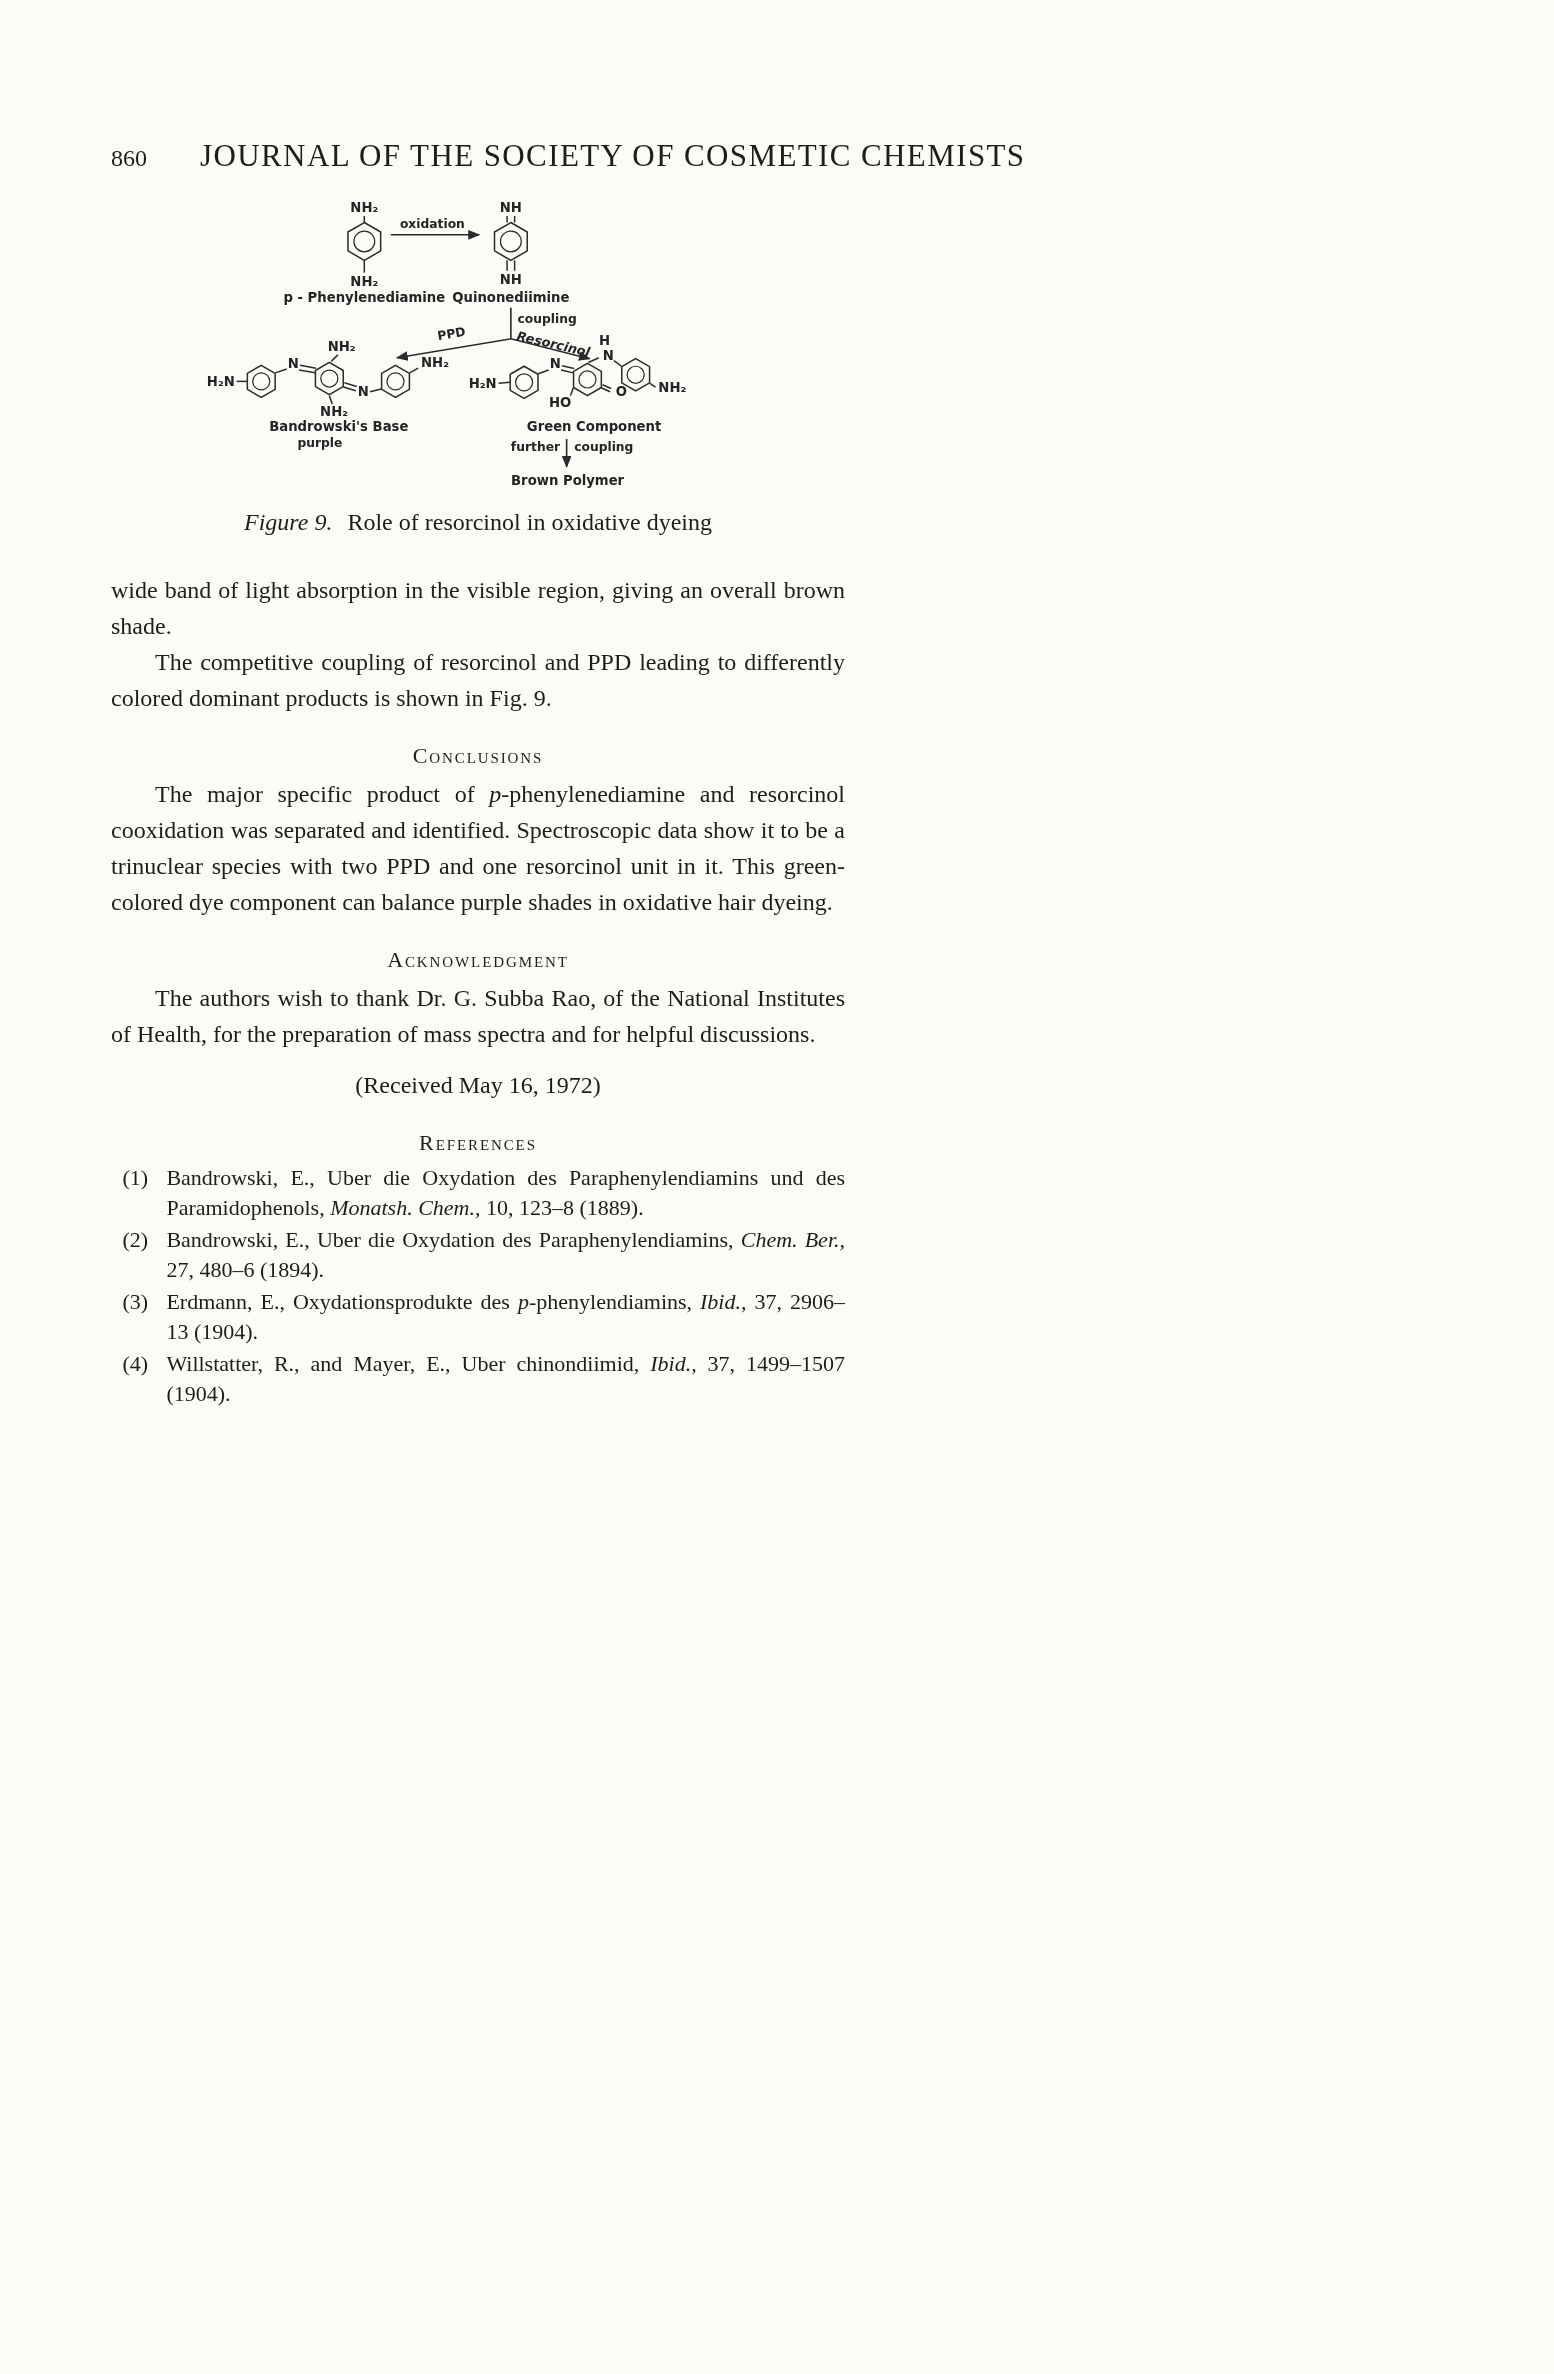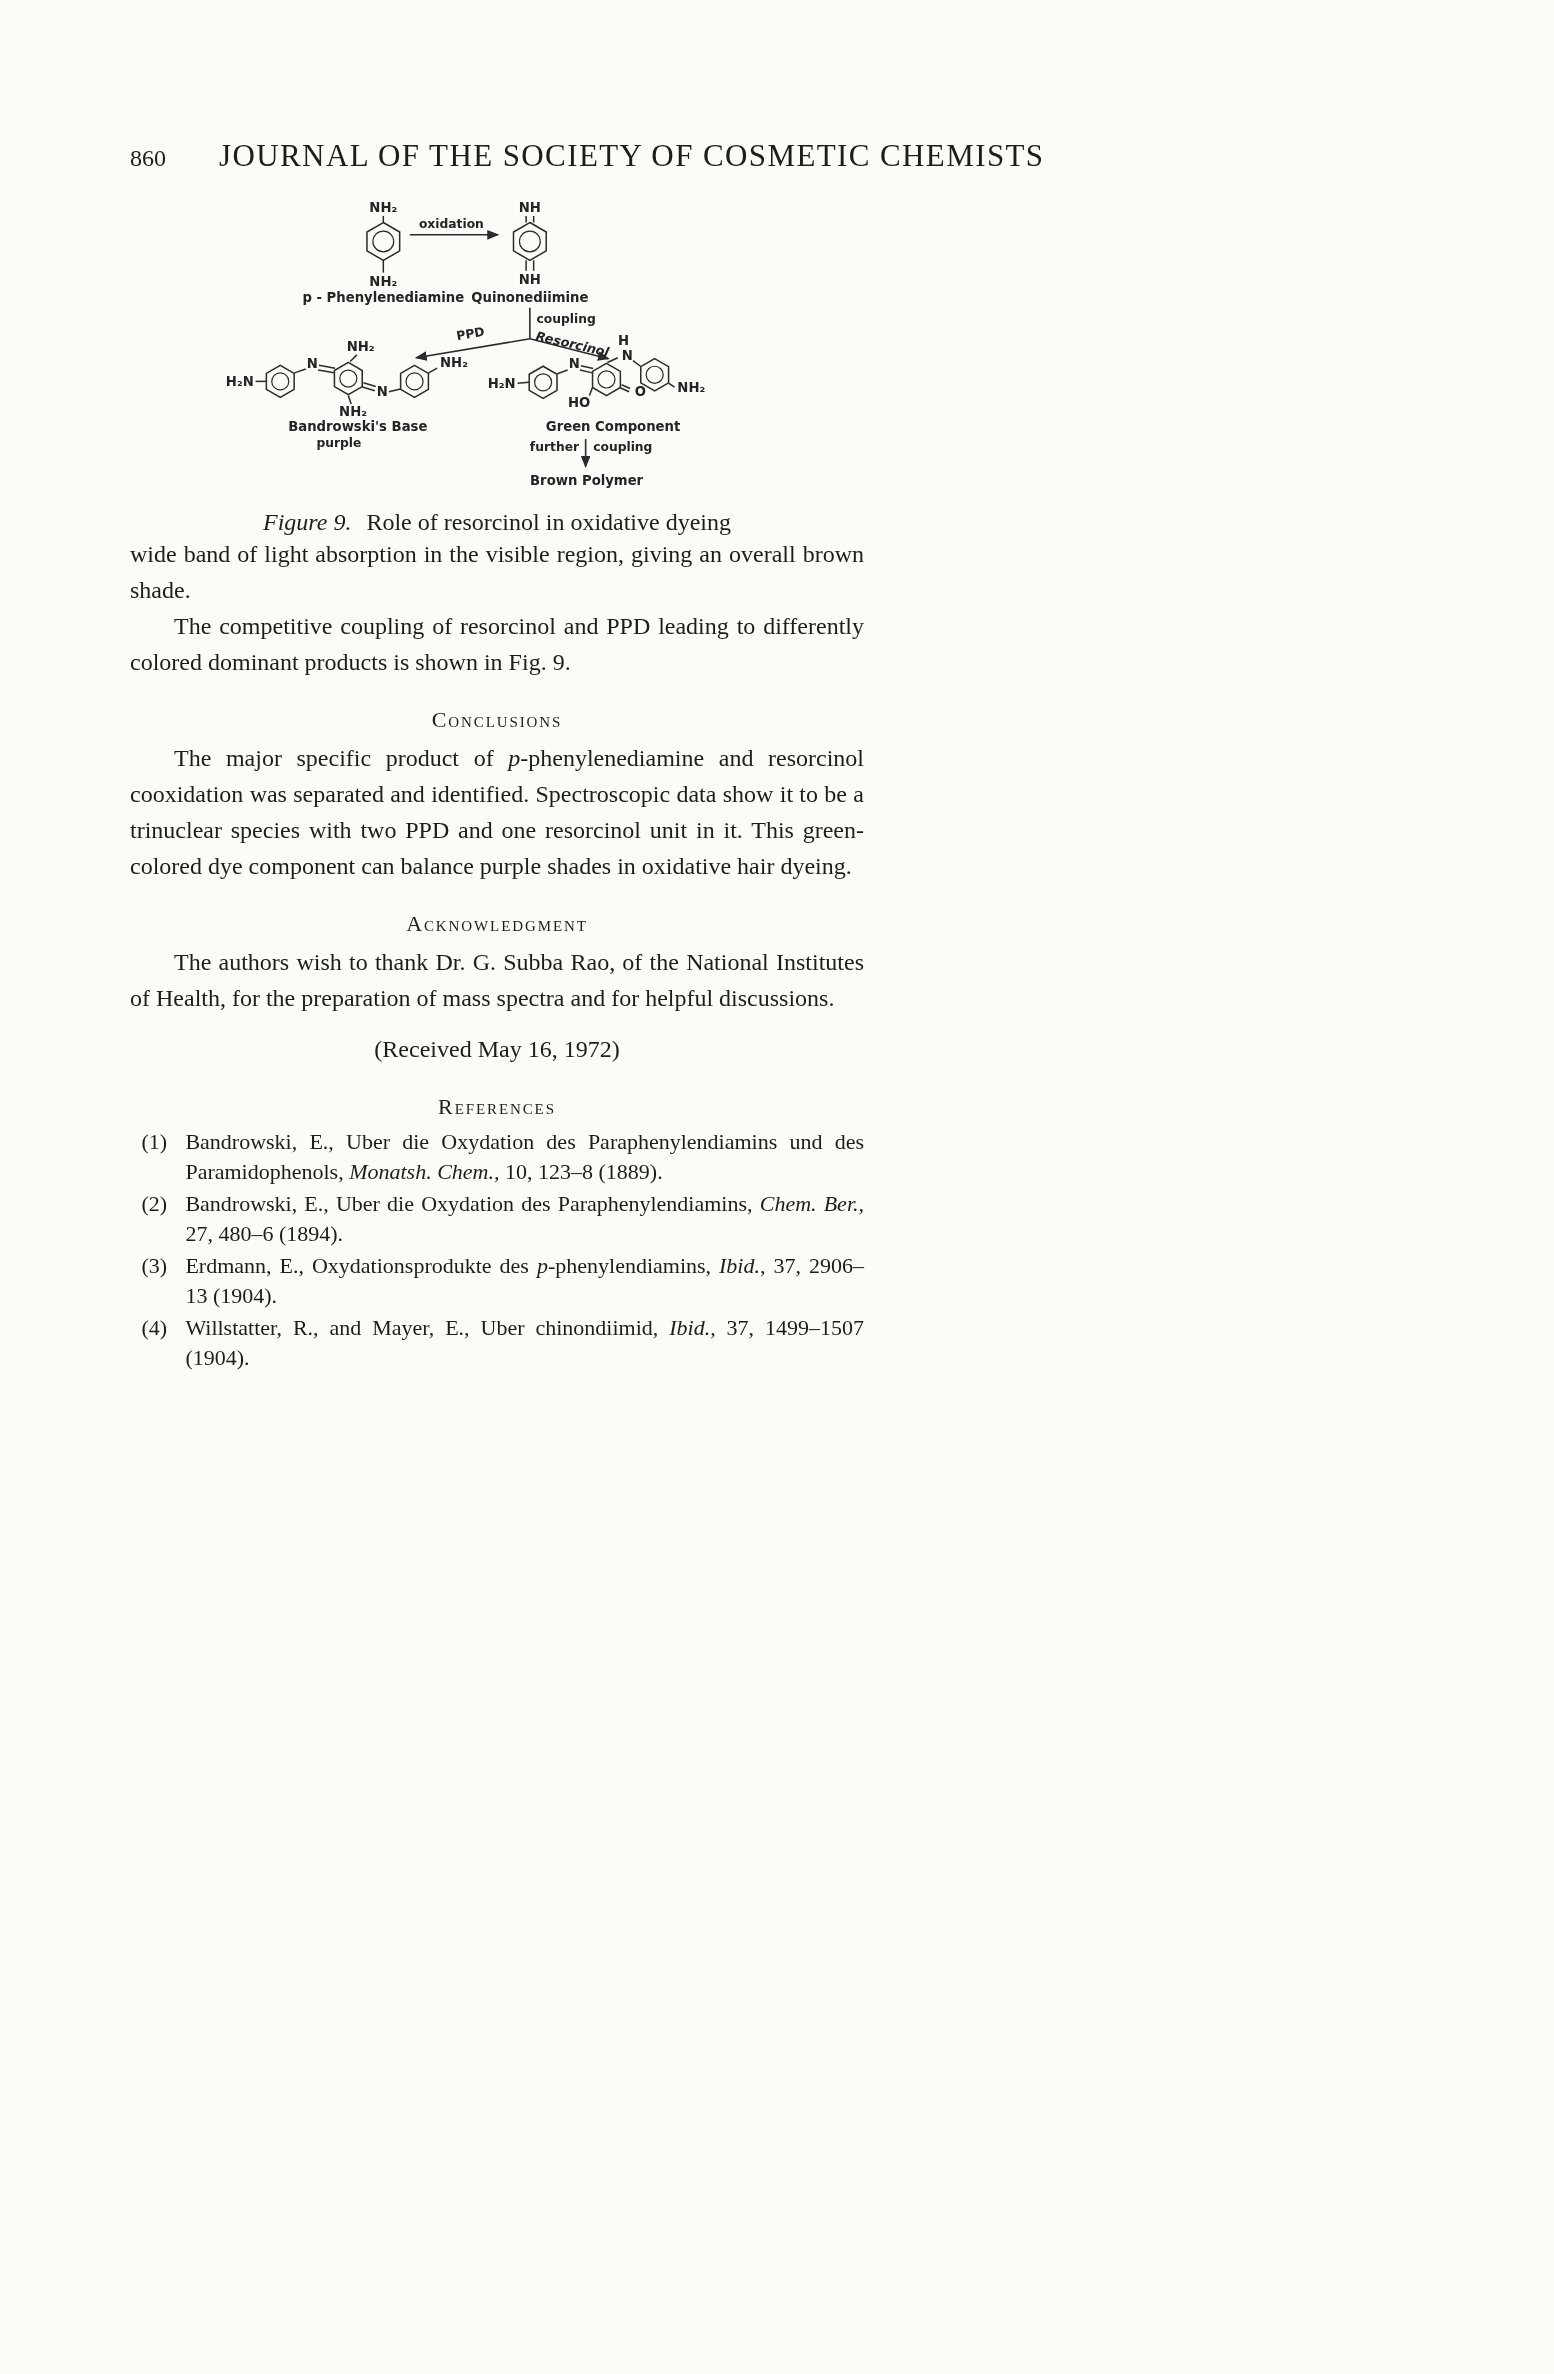--- a/index.html
+++ b/index.html
@@ -1,40 +1,40 @@
 <!DOCTYPE html>
 <html style="font-size:15px"><head>
 <meta charset="utf-8">
 <style>
   html,body{margin:0;padding:0;}
   body{
     width:1555px;height:2374px;position:relative;
     background:#fcfbf7;color:#1f1d19;
     font-family:"Liberation Serif", serif;
   }
-  .page{position:absolute;left:130px;top:138px;width:734px;}
+  .page{position:absolute;left:111px;top:138px;width:734px;}
   .pg-header{display:flex;align-items:baseline;font-size:24px;}
   .pg-num{width:89px;flex:none;}
   .journal-title{letter-spacing:1.4px;font-size:31px;white-space:nowrap;}
   figure{margin:23px 0 0 0;padding:0;}
   .fig-svg{display:block;margin-left:59px;}
   svg text{font-family:"DejaVu Sans", sans-serif;font-weight:bold;fill:#242424;font-size:14px;}
   svg text.small{font-size:13px;}
   svg text.sname{font-size:14px;}
   svg text.resor{font-style:italic;font-size:13.5px;}
   .ring, .ringc{fill:none;stroke:#2b2b2b;stroke-width:1.6;}
   .ringc{stroke-width:1.3;}
   .bond{stroke:#2b2b2b;stroke-width:1.6;fill:none;}
   .arrow{stroke:#2b2b2b;stroke-width:1.7;fill:none;}
   .figcaption{text-align:center;font-size:24px;margin-top:17px;}
   .cap-gap{display:inline-block;width:15px;}
   .it{font-style:italic;}
   .bd{font-weight:normal;}
   p{margin:0;font-size:24px;line-height:36px;text-align:justify;}
-  .body-start{}
+  .body-start{margin-top:36px;}
   .indent{text-indent:44px;}
   h2{
     font-weight:normal;font-size:22px;text-align:center;
     font-variant:small-caps;letter-spacing:1.9px;margin:26.5px 0 7.6px 0;
   }
   .received{text-align:center;margin-top:15px;text-indent:0;}
   .refs{margin-top:7.6px;font-size:22px;line-height:30px;}
   .ref{display:flex;margin-top:1.9px;}
   .ref-num{flex:none;width:44px;padding-left:11.4px;}
   .ref-text{flex:1;text-align:justify;}

